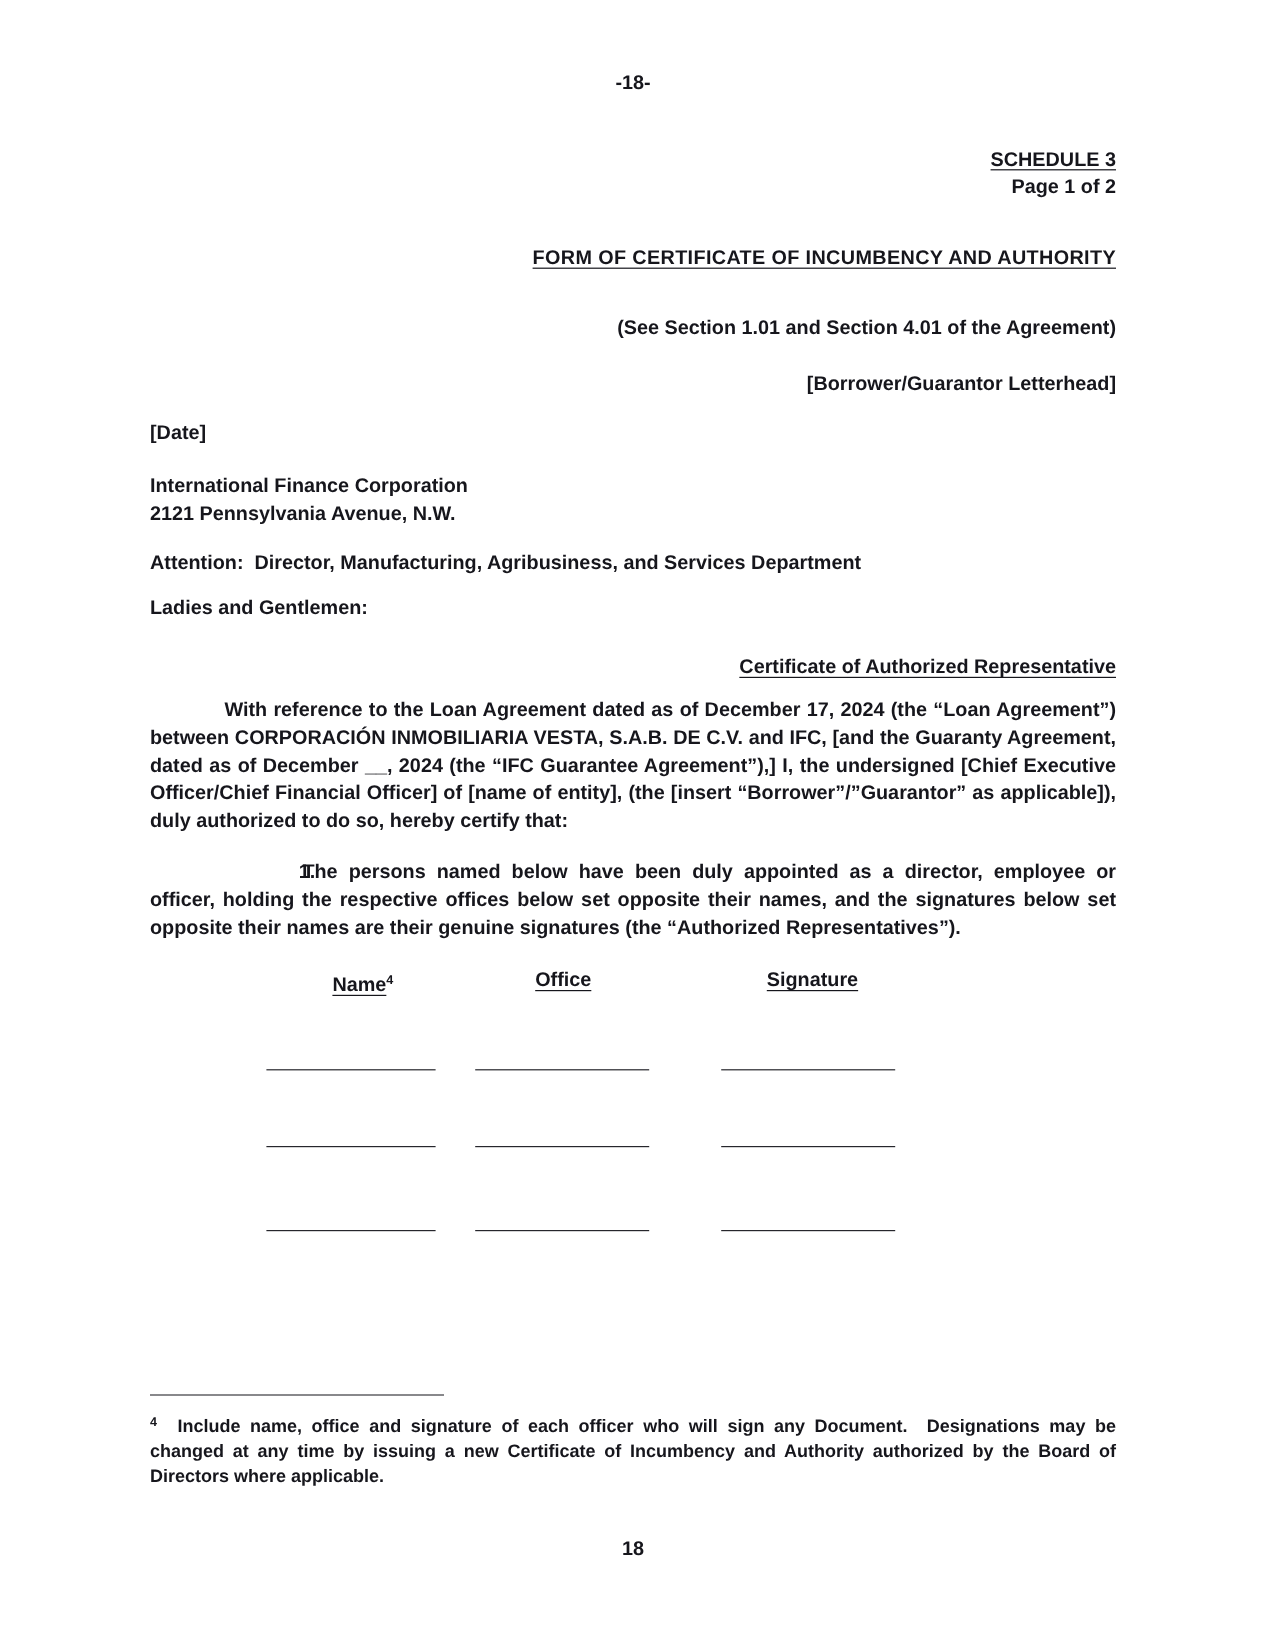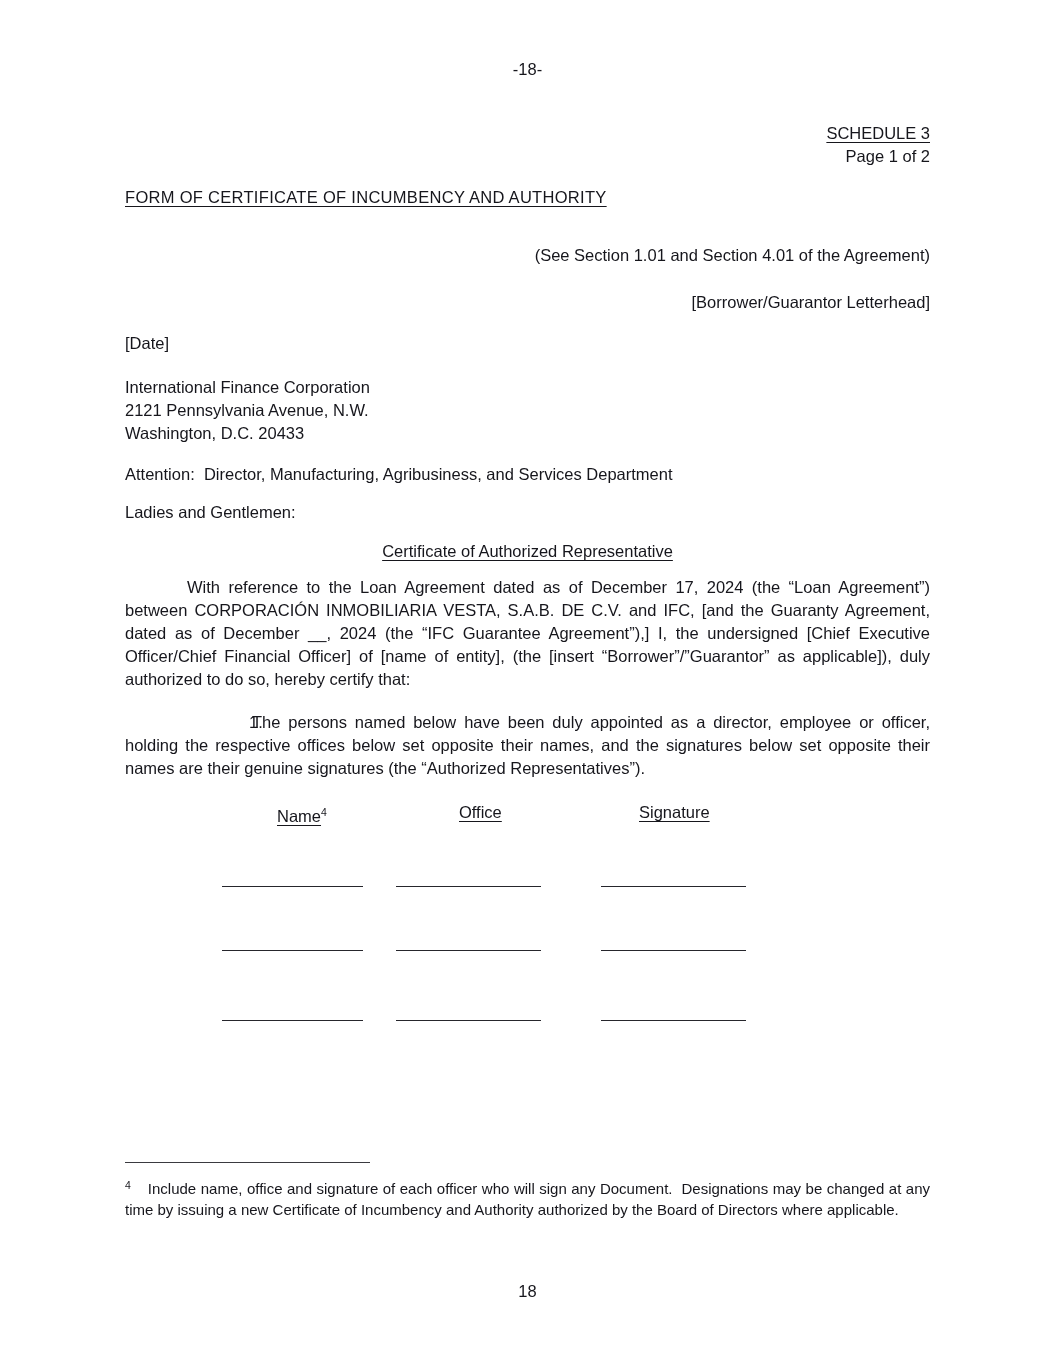--- a/index.html
+++ b/index.html
@@ -10,46 +10,47 @@
   .page {
     position: relative;
     width: 1055px;
     height: 1352px;
     background: #ffffff;
     font-family: "Liberation Sans", sans-serif;
     font-size: 16.5px;
     line-height: 23px;
     color: #16161c;
     overflow: hidden;
+    font-weight: bold;
   }
   .content {
     padding: 58px 125px 0 125px;
   }
   .center { text-align: center; }
   .u { text-decoration: underline; text-underline-offset: 3px; }
 
   .sched { margin-top: 41px; text-align: right; }
-  .title { margin-top: 18px; text-align: left; letter-spacing: 0.3px; }
+  .title { margin-top: 36px; text-align: right; letter-spacing: 0.3px; }
   .subtitle { margin-top: 35px; text-align: right; }
   .letterhead { margin-top: 24px; text-align: right; }
   .date { margin-top: 18px; text-align: left; }
   .address { margin-top: 21px; }
   .attention { margin-top: 18px; }
   .salutation { margin-top: 15px; }
-  .cert-heading { margin-top: 16px; text-align: center; }
+  .cert-heading { margin-top: 26px; text-align: right; }
 
   .para { margin: 0; text-align: justify; }
   .intro { margin-top: 13px; text-indent: 62px; }
   .item1 { margin-top: 20px; text-indent: 62px; }
   .item-num { display: inline-block; width: 65px; }
 
   .theader { position: relative; margin-top: 21px; height: 23px; }
   .th { position: absolute; top: 0; white-space: nowrap; }
   .thn { left: 152px; }
-  .tho { left: 334px; text-align: center; }
+  .tho { left: 321px; text-align: center; }
   .ths { left: 514px; }
   .sup { font-size: 10.5px; vertical-align: 6px; text-decoration: none; }
 
   .blank-row { position: relative; }
   .r1 { height: 63px; }
   .r2 { height: 64px; }
   .r3 { height: 70px; }
   .bl { position: absolute; bottom: 0; height: 0; border-bottom: 1.5px solid #26262c; }
   .c1 { left: 97px;  width: 141px; }
   .c2 { left: 271px; width: 145px; }
@@ -79,21 +80,20 @@
 
     <div class="subtitle">(See Section 1.01 and Section 4.01 of the Agreement)</div>
 
     <div class="letterhead">[Borrower/Guarantor Letterhead]</div>
 
     <div class="date">[Date]</div>
 
     <div class="address">
       <div>International Finance Corporation</div>
       <div>2121 Pennsylvania Avenue, N.W.</div>
-      <div>Washington, D.C. 20433</div>
     </div>
 
     <div class="attention">Attention:&nbsp; Director, Manufacturing, Agribusiness, and Services Department</div>
 
     <div class="salutation">Ladies and Gentlemen:</div>
 
     <div class="cert-heading"><span class="u">Certificate of Authorized Representative</span></div>
 
     <p class="para intro">With reference to the Loan Agreement dated as of December 17, 2024 (the “Loan Agreement”) between CORPORACIÓN INMOBILIARIA VESTA, S.A.B. DE C.V. and IFC, [and the Guaranty Agreement, dated as of December __, 2024 (the “IFC Guarantee Agreement”),] I, the undersigned [Chief Executive Officer/Chief Financial Officer] of [name of entity], (the [insert “Borrower”/”Guarantor” as applicable]), duly authorized to do so, hereby certify that:</p>
 

